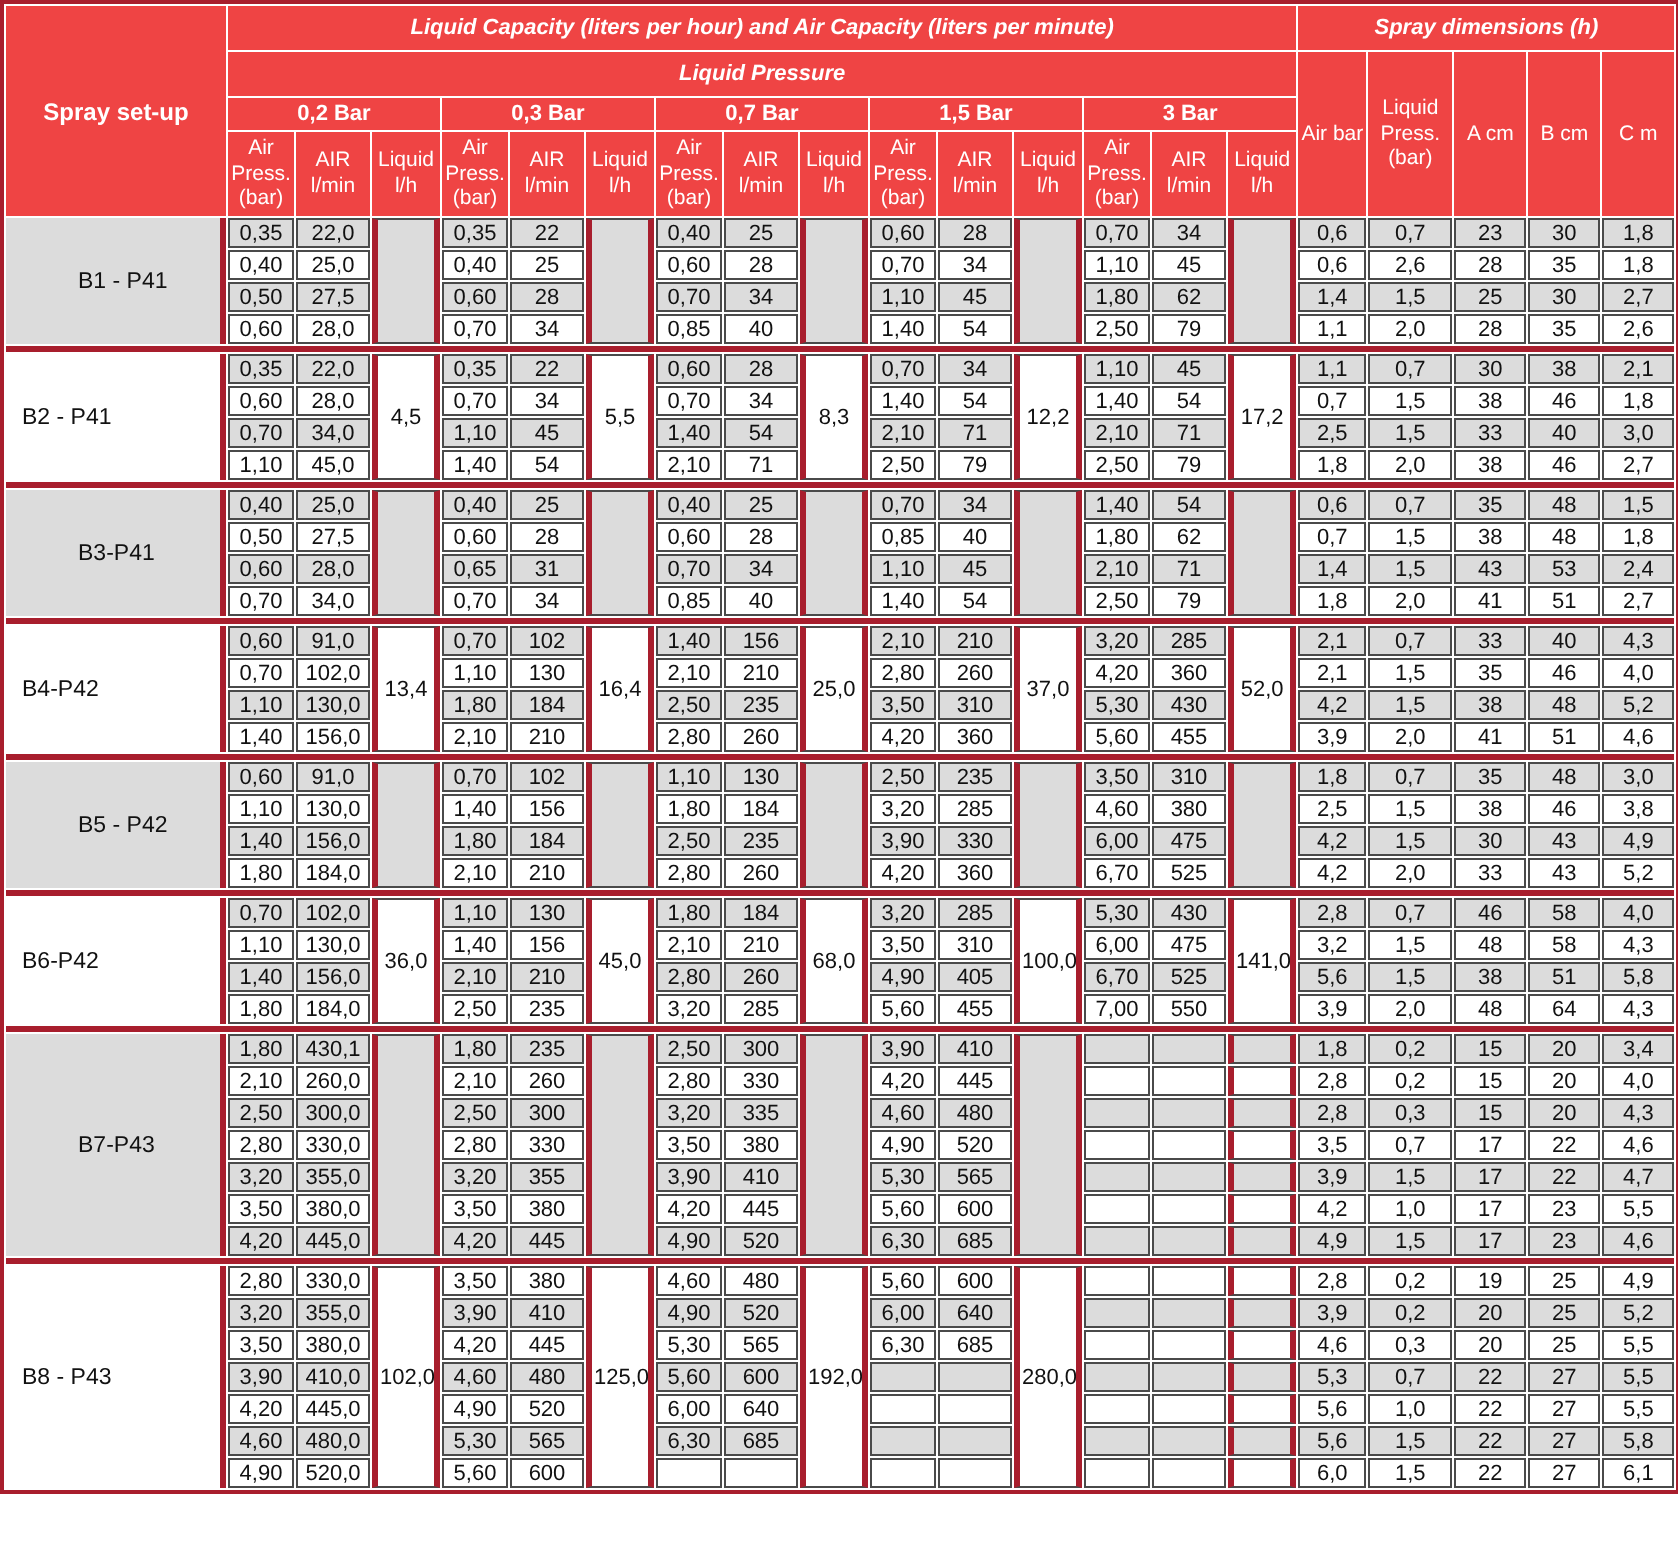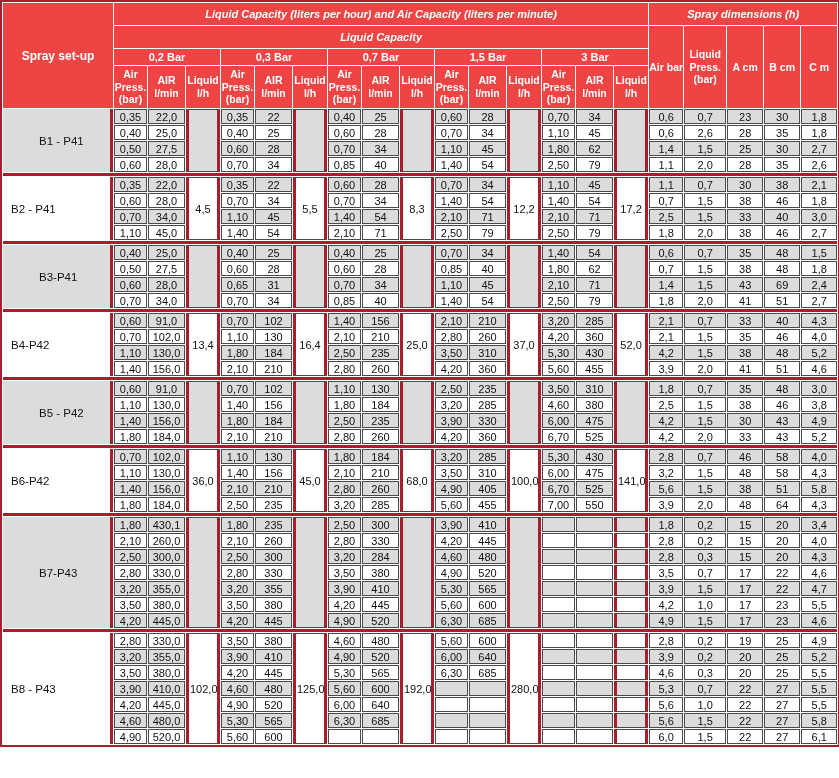--- a/index.html
+++ b/index.html
@@ -18,21 +18,21 @@
     color:#fff;
     font-weight:bold;
     padding:0;
     vertical-align:middle;
     text-align:center;
     overflow:hidden;
   }
   th.title { font-style:italic; font-size:11px; height:22px; }
   th.corner { font-size:12px; }
   th.bar { font-size:11px; height:16px; }
-  th.sub { font-size:10.5px; line-height:1.2; height:42px; font-weight:bold; }
+  th.sub { font-size:10.5px; line-height:1.2; height:42px; font-weight:normal; }
   th.sd  { height:auto; }
   
   td {
     border:1px solid #4a4a4a;
     background:#fff;
     font-size:11px;
     color:#111;
     text-align:center;
     vertical-align:middle;
     height:13px;
@@ -91,21 +91,21 @@
       <col style="width:36px">
       <col style="width:36px">
   </colgroup>
   <thead>
     <tr>
       <th class="corner" rowspan="4">Spray set-up</th>
       <th class="title" colspan="15">Liquid Capacity (liters per hour) and Air Capacity (liters per minute)</th>
       <th class="title" colspan="5">Spray dimensions (h)</th>
     </tr>
     <tr>
-      <th class="title" colspan="15">Liquid Capacity</th>
+      <th class="title" colspan="15">Liquid Pressure</th>
 
     <th class="sub sd" rowspan="3">Air bar</th>
         <th class="sub sd" rowspan="3">Liquid Press. (bar)</th>
         <th class="sub sd" rowspan="3">A cm</th>
         <th class="sub sd" rowspan="3">B cm</th>
         <th class="sub sd" rowspan="3">C m</th>
       </tr>
     <tr>
         <th class="bar" colspan="3">0,2 Bar</th>
         <th class="bar" colspan="3">0,3 Bar</th>
@@ -333,21 +333,21 @@
         <td class="flow shade">31</td>
         <td class="air shade">0,70</td>
         <td class="flow shade">34</td>
         <td class="air shade">1,10</td>
         <td class="flow shade">45</td>
         <td class="air shade">2,10</td>
         <td class="flow shade">71</td>
         <td class="spray shade">1,4</td>
         <td class="spray shade">1,5</td>
         <td class="spray shade">43</td>
-        <td class="spray shade">69</td>
+        <td class="spray shade">53</td>
         <td class="spray shade">2,4</td>
       </tr>
       <tr>
         <td class="air">0,70</td>
         <td class="flow">34,0</td>
         <td class="air">0,70</td>
         <td class="flow">34</td>
         <td class="air">0,85</td>
         <td class="flow">40</td>
         <td class="air">1,40</td>
@@ -634,21 +634,21 @@
         <td class="spray">15</td>
         <td class="spray">20</td>
         <td class="spray">4,0</td>
       </tr>
       <tr>
         <td class="air shade">2,50</td>
         <td class="flow shade">300,0</td>
         <td class="air shade">2,50</td>
         <td class="flow shade">300</td>
         <td class="air shade">3,20</td>
-        <td class="flow shade">284</td>
+        <td class="flow shade">335</td>
         <td class="air shade">4,60</td>
         <td class="flow shade">480</td>
         <td class="air shade"></td>
         <td class="flow shade"></td>
         <td class="liquid shade"></td>
         <td class="spray shade">2,8</td>
         <td class="spray shade">0,3</td>
         <td class="spray shade">15</td>
         <td class="spray shade">20</td>
         <td class="spray shade">4,3</td>

